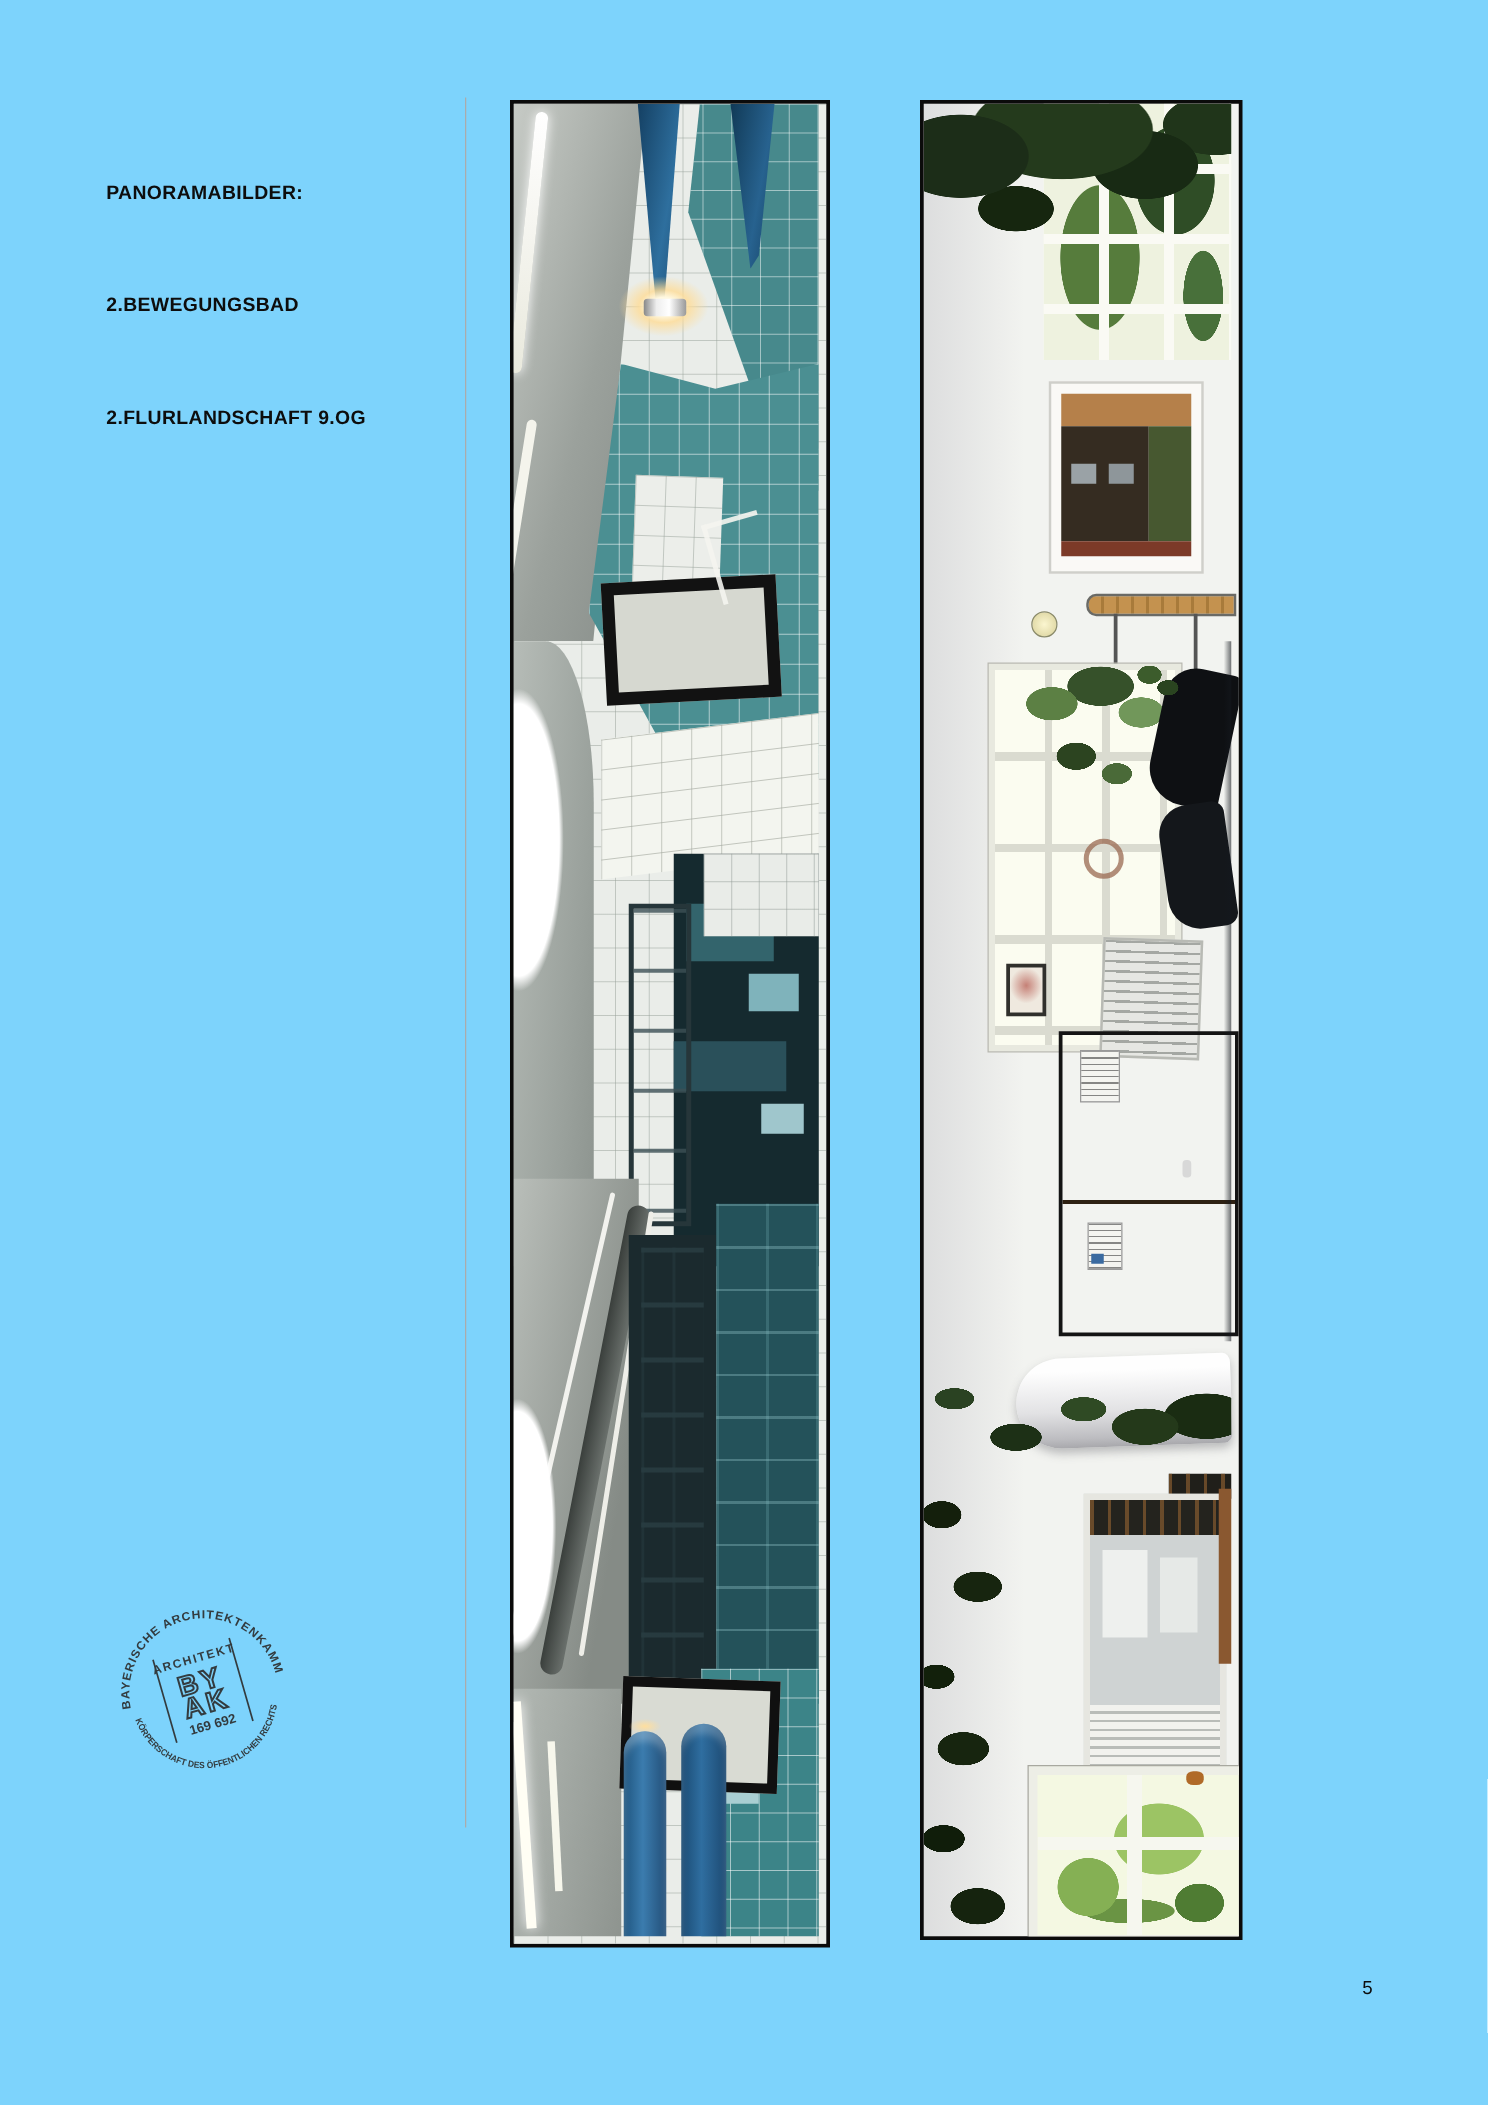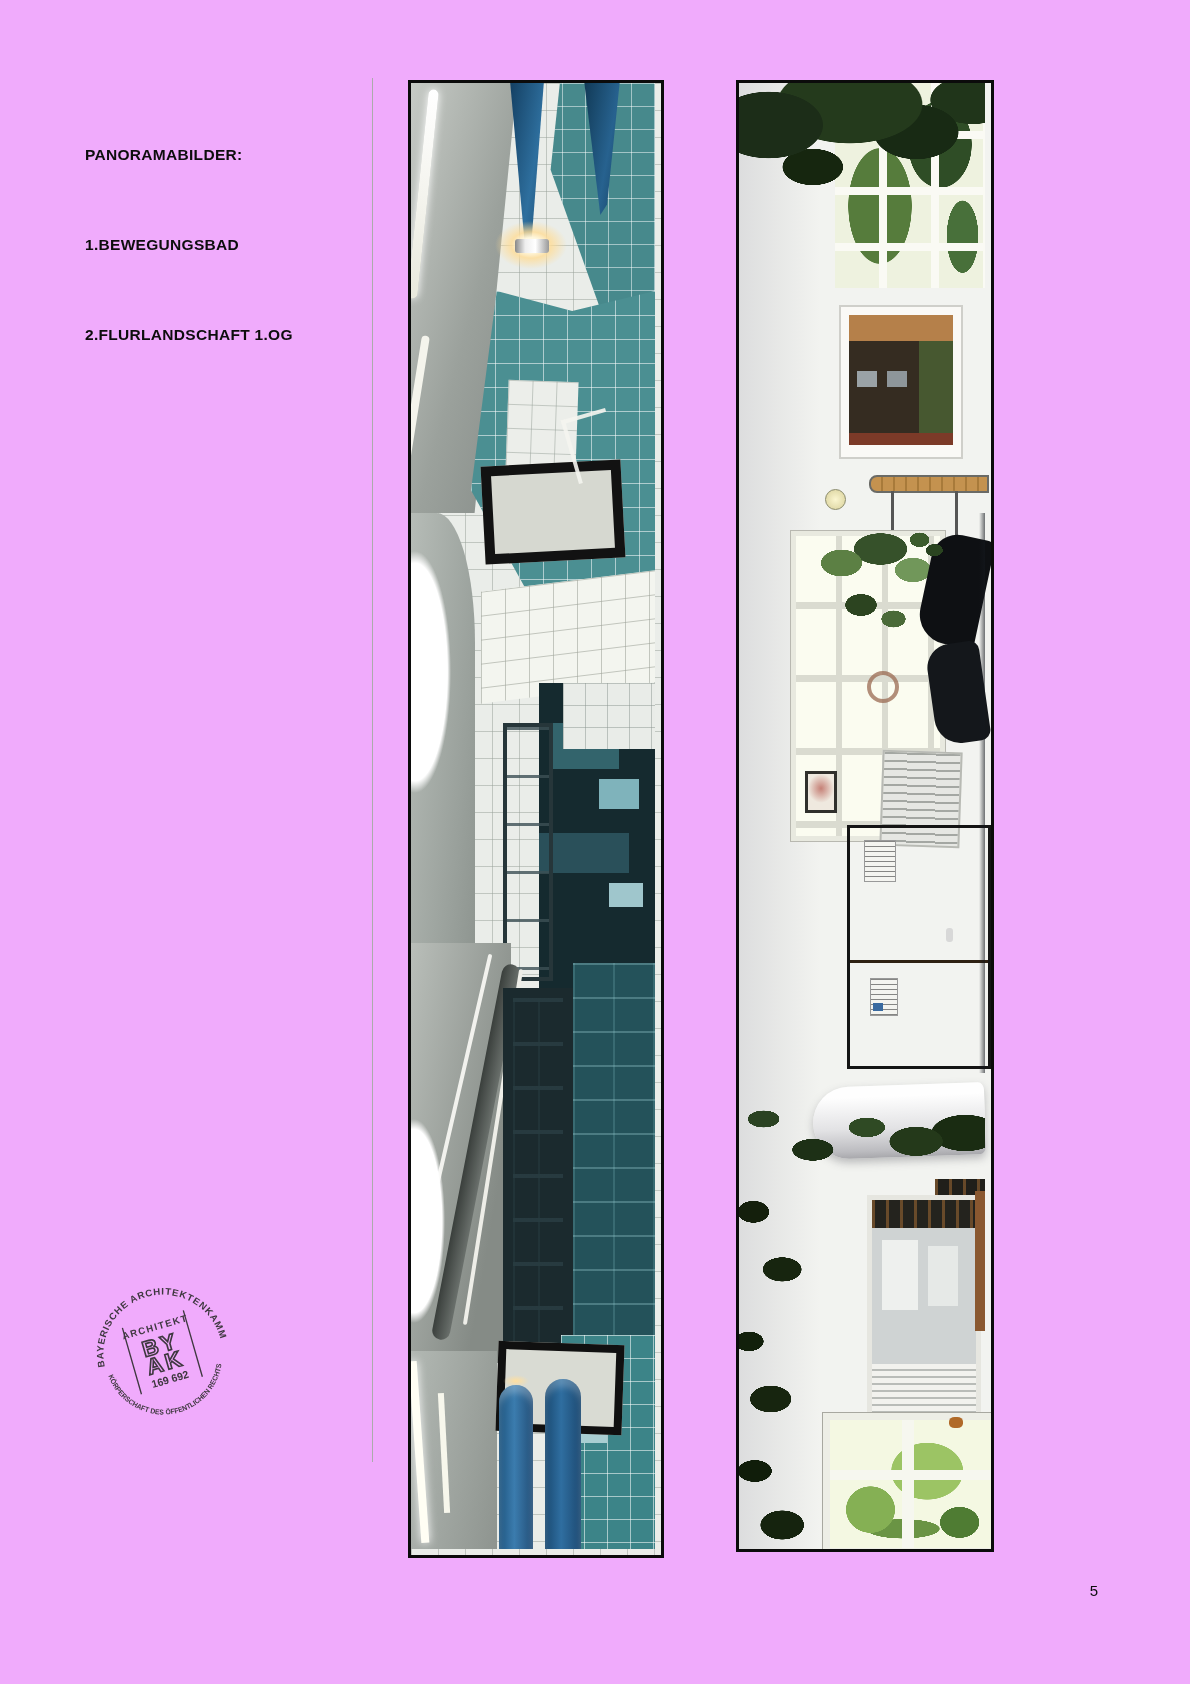--- a/index.html
+++ b/index.html
@@ -1,37 +1,37 @@
 <!DOCTYPE html>
 <html><head>
 <meta charset="utf-8">
 <style>
   html,body{margin:0;padding:0;background:#ffffff;}
-  .page{position:relative;width:1190px;height:1684px;background:#f0abfc;overflow:hidden;
+  .page{position:relative;width:1190px;height:1684px;background:#7dd3fc;overflow:hidden;
         font-family:"Liberation Sans", sans-serif;color:#0d0d0d;}
   .abs{position:absolute;}
   .hdr{position:absolute;left:85px;top:80px;font-weight:bold;font-size:15.5px;line-height:30px;letter-spacing:.3px;white-space:pre;}
   .vline{position:absolute;left:372px;top:78px;width:1px;height:1384px;background:#ababab;}
   .pano{position:absolute;background:#0b0b0b;padding:3px;}
   .pano-left{left:408px;top:80px;width:250px;height:1472px;}
   .pano-right{left:736px;top:80px;width:252px;height:1466px;}
   .ph{position:relative;width:100%;height:100%;overflow:hidden;background:#eaede9;}
   .footer{position:absolute;left:85px;top:1582px;font-size:15px;white-space:pre;}
   .pageno{position:absolute;left:1082px;top:1582px;font-size:15px;width:24px;text-align:center;}
   .stamp{position:absolute;left:88px;top:1270px;width:144px;height:148px;opacity:.9;}
 </style>
 </head>
 <body>
 
 <div class="page">
 
   <div class="hdr">
     <div>PANORAMABILDER:</div>
-    <div>1.BEWEGUNGSBAD</div>
-    <div>2.FLURLANDSCHAFT 1.OG</div>
+    <div>2.BEWEGUNGSBAD</div>
+    <div>2.FLURLANDSCHAFT 9.OG</div>
   </div>
 
   <div class="vline"></div>
 
   <figure class="pano pano-left" style="margin:0">
     <div class="ph">
       <div class="abs" style="inset:0;background:#eaede9;background-image:linear-gradient(rgba(150,160,152,.5) 1px,transparent 1px),linear-gradient(90deg,rgba(150,160,152,.5) 1px,transparent 1px);background-size:27px 27px;"></div>
       <div class="abs" style="left:128px;top:0;width:116px;height:310px;background:#47898c;background-image:linear-gradient(rgba(255,255,255,.5) 1px,transparent 1px),linear-gradient(90deg,rgba(255,255,255,.5) 1px,transparent 1px);background-size:23px 23px;clip-path:polygon(18% 0,100% 0,100% 100%,52% 72%,10% 28%);"></div>
       <div class="abs" style="left:0;top:0;width:106px;height:430px;background:linear-gradient(105deg,#c6cac5,#9ba19c 55%,#868c88);clip-path:polygon(0 0,100% 0,60% 100%,0 100%);"></div>
       <div class="abs" style="left:7px;top:6px;width:10px;height:210px;background:linear-gradient(#ffffff,#e9e9dd);transform:rotate(6deg);border-radius:5px;box-shadow:0 0 9px #fff;"></div>

